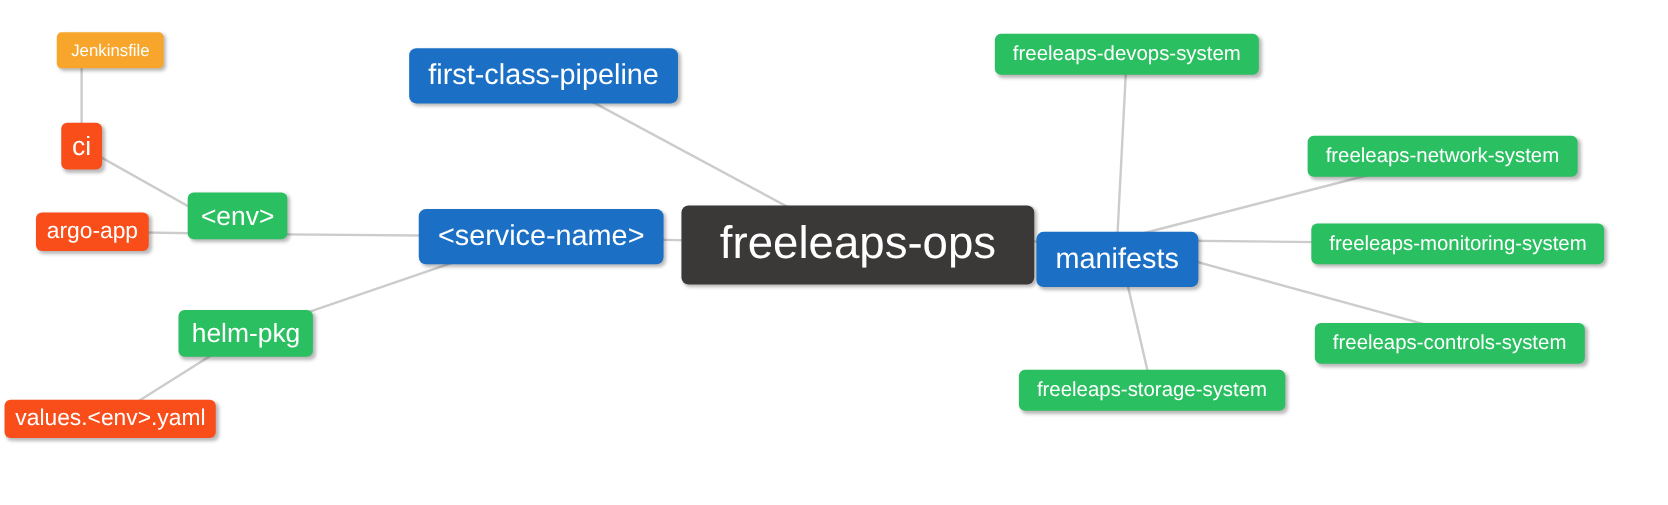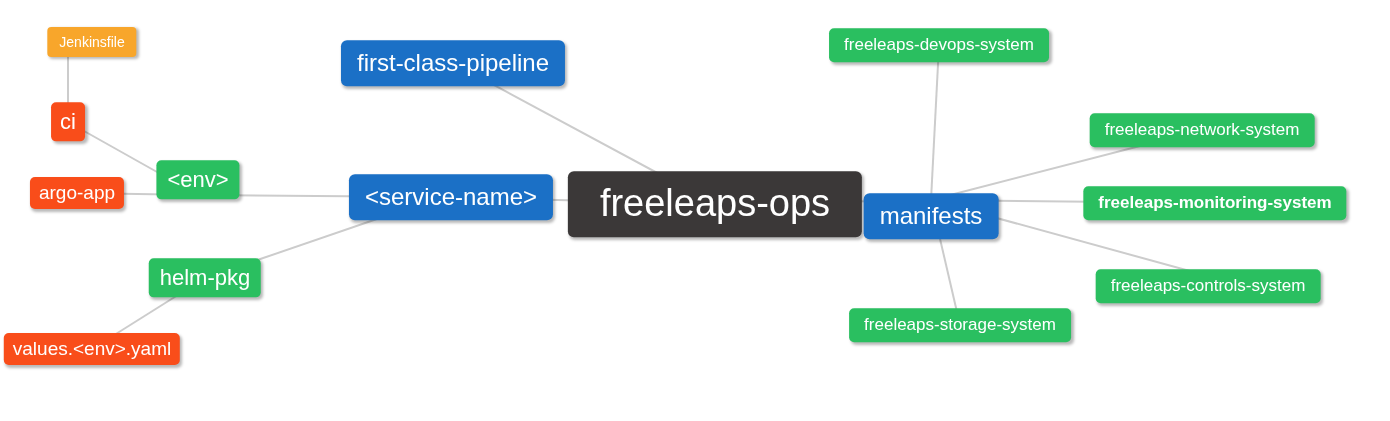--- a/index.html
+++ b/index.html
@@ -71,17 +71,17 @@
       <div class="node role-red" style="left: 77px; top: 193px;">argo-app</div>
       <div class="node role-green-lg" style="left: 198px; top: 180px;">&lt;env&gt;</div>
       <div class="node role-green-lg" style="left: 205px; top: 278px;">helm-pkg</div>
       <div class="node role-red" style="left: 92px; top: 349px;">values.&lt;env&gt;.yaml</div>
       <div class="node role-primary" style="left: 453px; top: 63px;">first-class-pipeline</div>
       <div class="node role-primary" style="left: 441px; top: 197px; margin-left: 10px;">&lt;service-name&gt;</div>
       <div class="node role-root" style="left: 715px; top: 204px;">freeleaps-ops</div>
       <div class="node role-primary" style="left: 931px; top: 200px; margin-top: 16px;">manifests</div>
       <div class="node role-green" style="left: 939px; top: 45px;">freeleaps-devops-system</div>
       <div class="node role-green" style="left: 1202px; top: 130px;">freeleaps-network-system</div>
-      <div class="node role-green" style="left: 1215px; top: 203px; font-weight: bold;">freeleaps-monitoring-system</div>
+      <div class="node role-green" style="left: 1215px; top: 203px;">freeleaps-monitoring-system</div>
       <div class="node role-green" style="left: 1208px; top: 286px;">freeleaps-controls-system</div>
       <div class="node role-green" style="left: 960px; top: 325px;">freeleaps-storage-system</div>
     </div>
 </div>
 
 </body></html>

